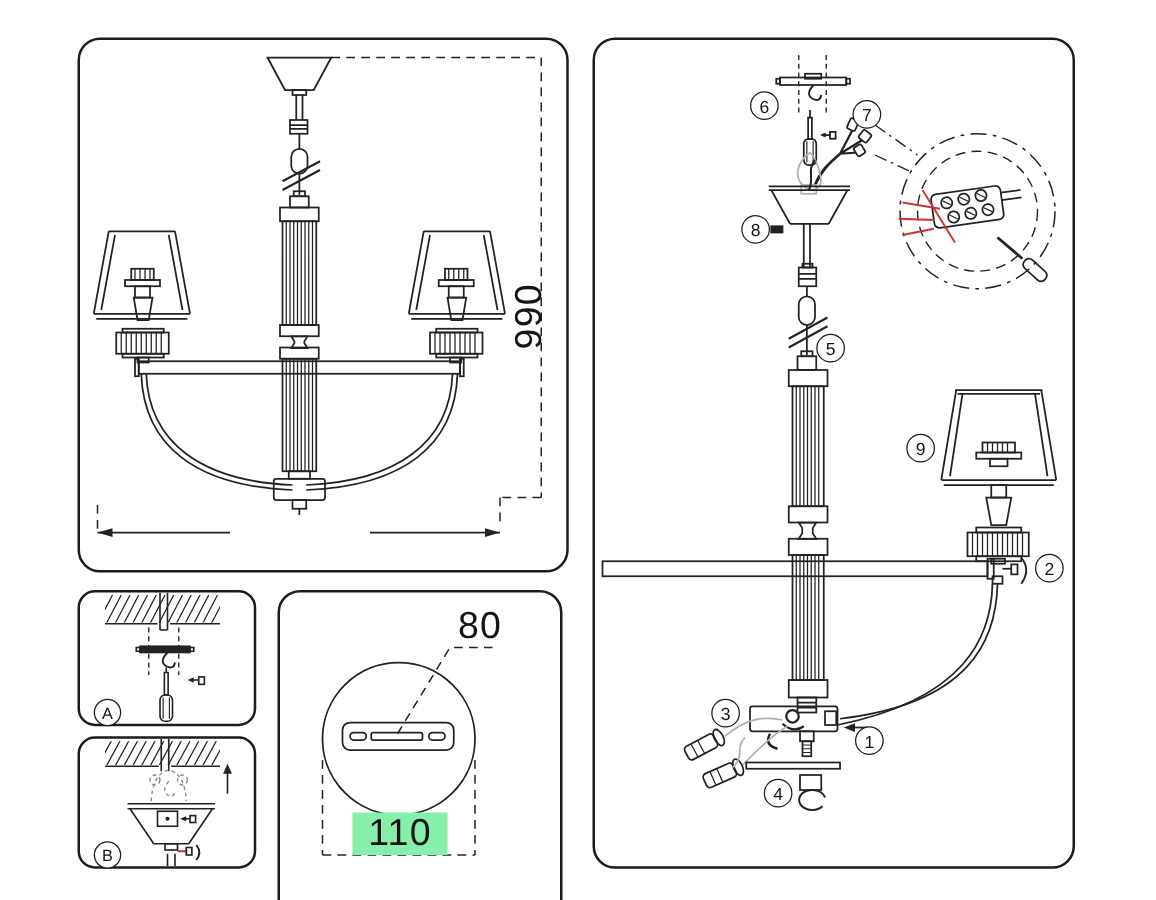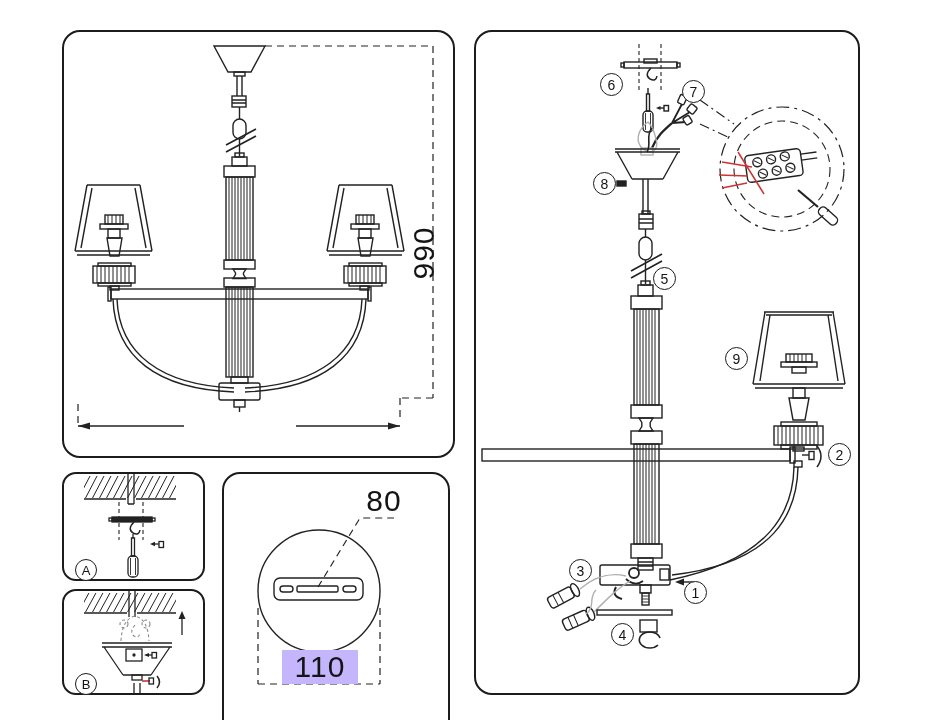--- a/index.html
+++ b/index.html
@@ -201,21 +201,21 @@
         <rect x="73" y="112" width="41" height="6" rx="1.5"></rect>
         <rect x="56" y="112" width="13" height="6" rx="3"></rect>
         <rect x="119" y="112" width="13" height="6" rx="3"></rect>
       </g>
       <g stroke-dasharray="7,5" stroke-width="1.2">
         <path d="M94,113 L136,44 H170"></path>
         <path d="M34,134 V210 M156,134 V210 M34,210 H156"></path>
       </g>
     </svg>
     <span class="dim" style="left:128px;top:10px;width:64px;font-size:30px;">80</span>
-    <span class="dim" style="left:58px;top:176px;width:76px;font-size:30px;background:#c4b5fd;">110</span>
+    <span class="dim" style="left:58px;top:176px;width:76px;font-size:30px;background:#86efac;">110</span>
   </div>
 
   <div class="panel" style="left:474px;top:30px;width:386px;height:665px;">
     <svg width="382" height="661" viewBox="0 0 382 661" fill="none" stroke="#222" stroke-width="1.4">
 
       <g>
         <path d="M163,12 V58 M185,12 V58" stroke-dasharray="4,3" stroke-width="1.1"></path>
         <rect x="168" y="27" width="13" height="4"></rect>
         <rect x="148" y="30" width="53" height="6"></rect>
         <rect x="145" y="31" width="3" height="4"></rect>

